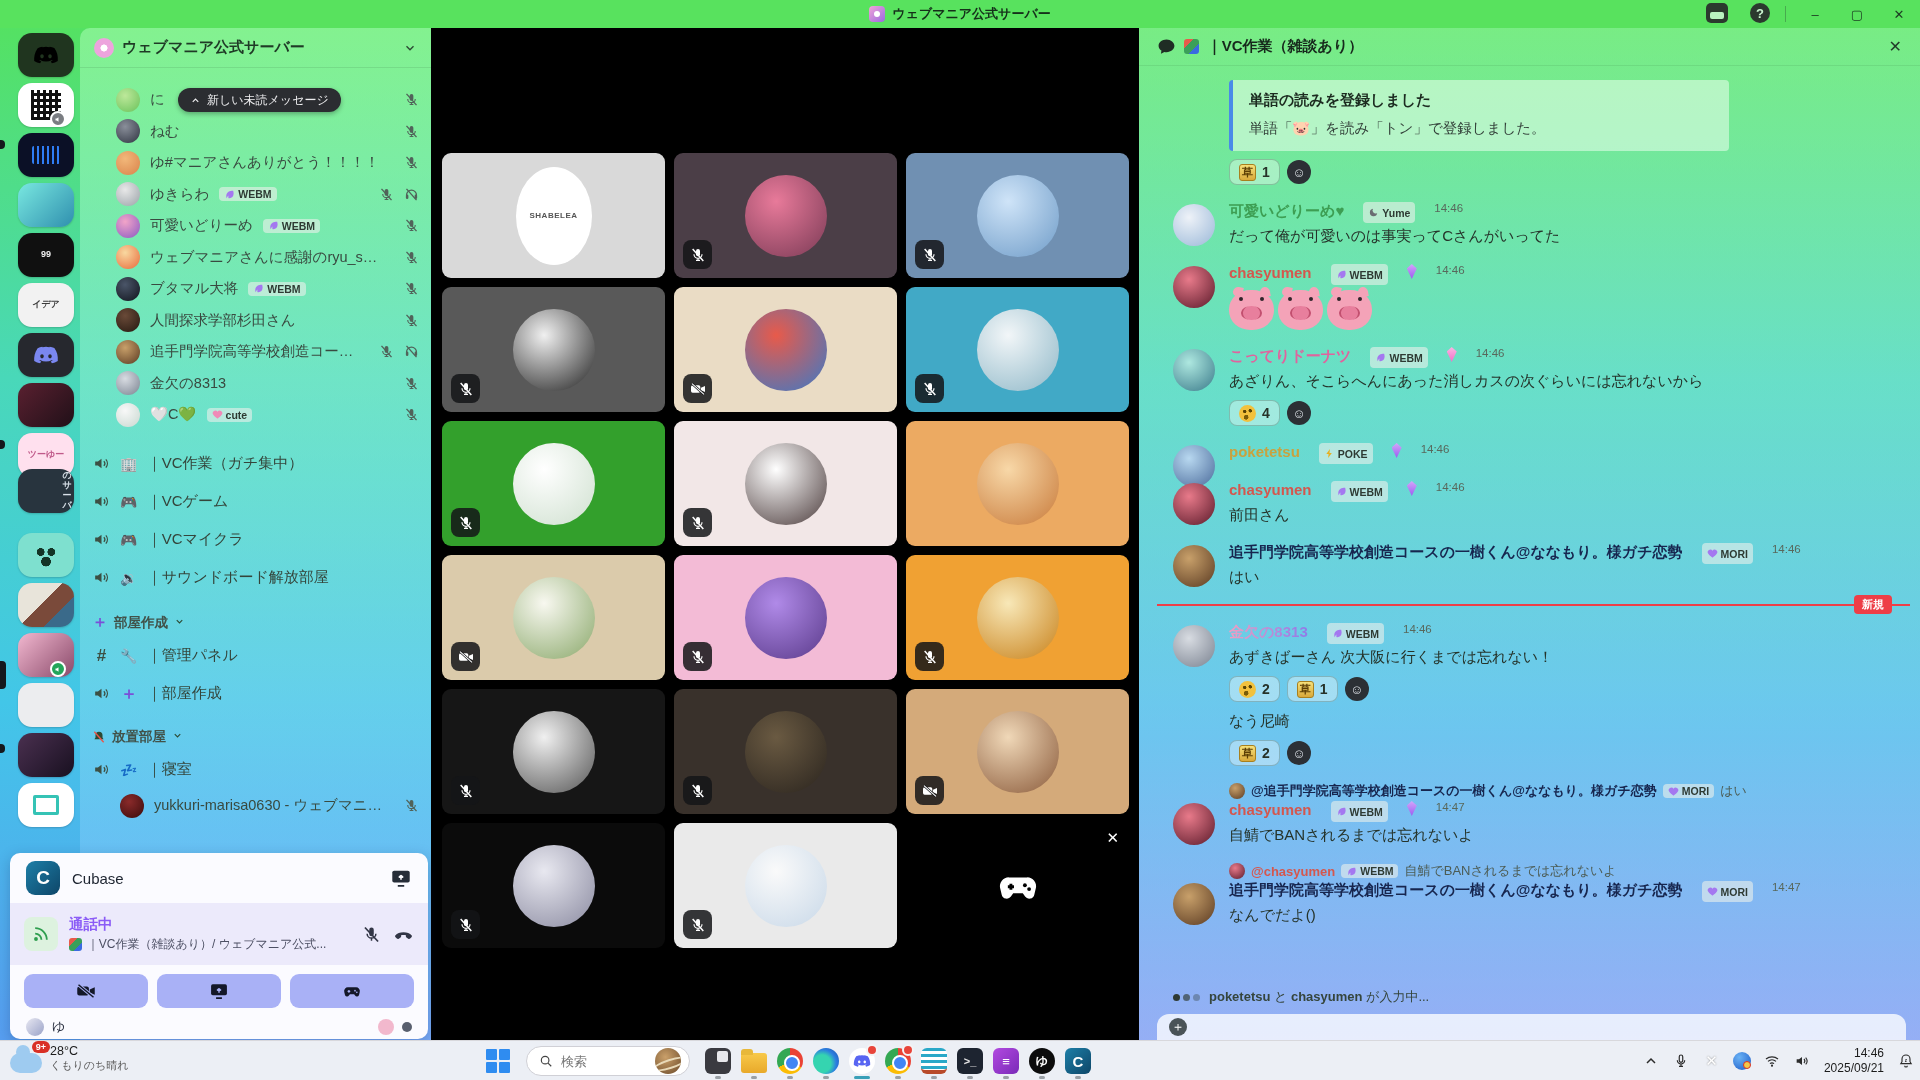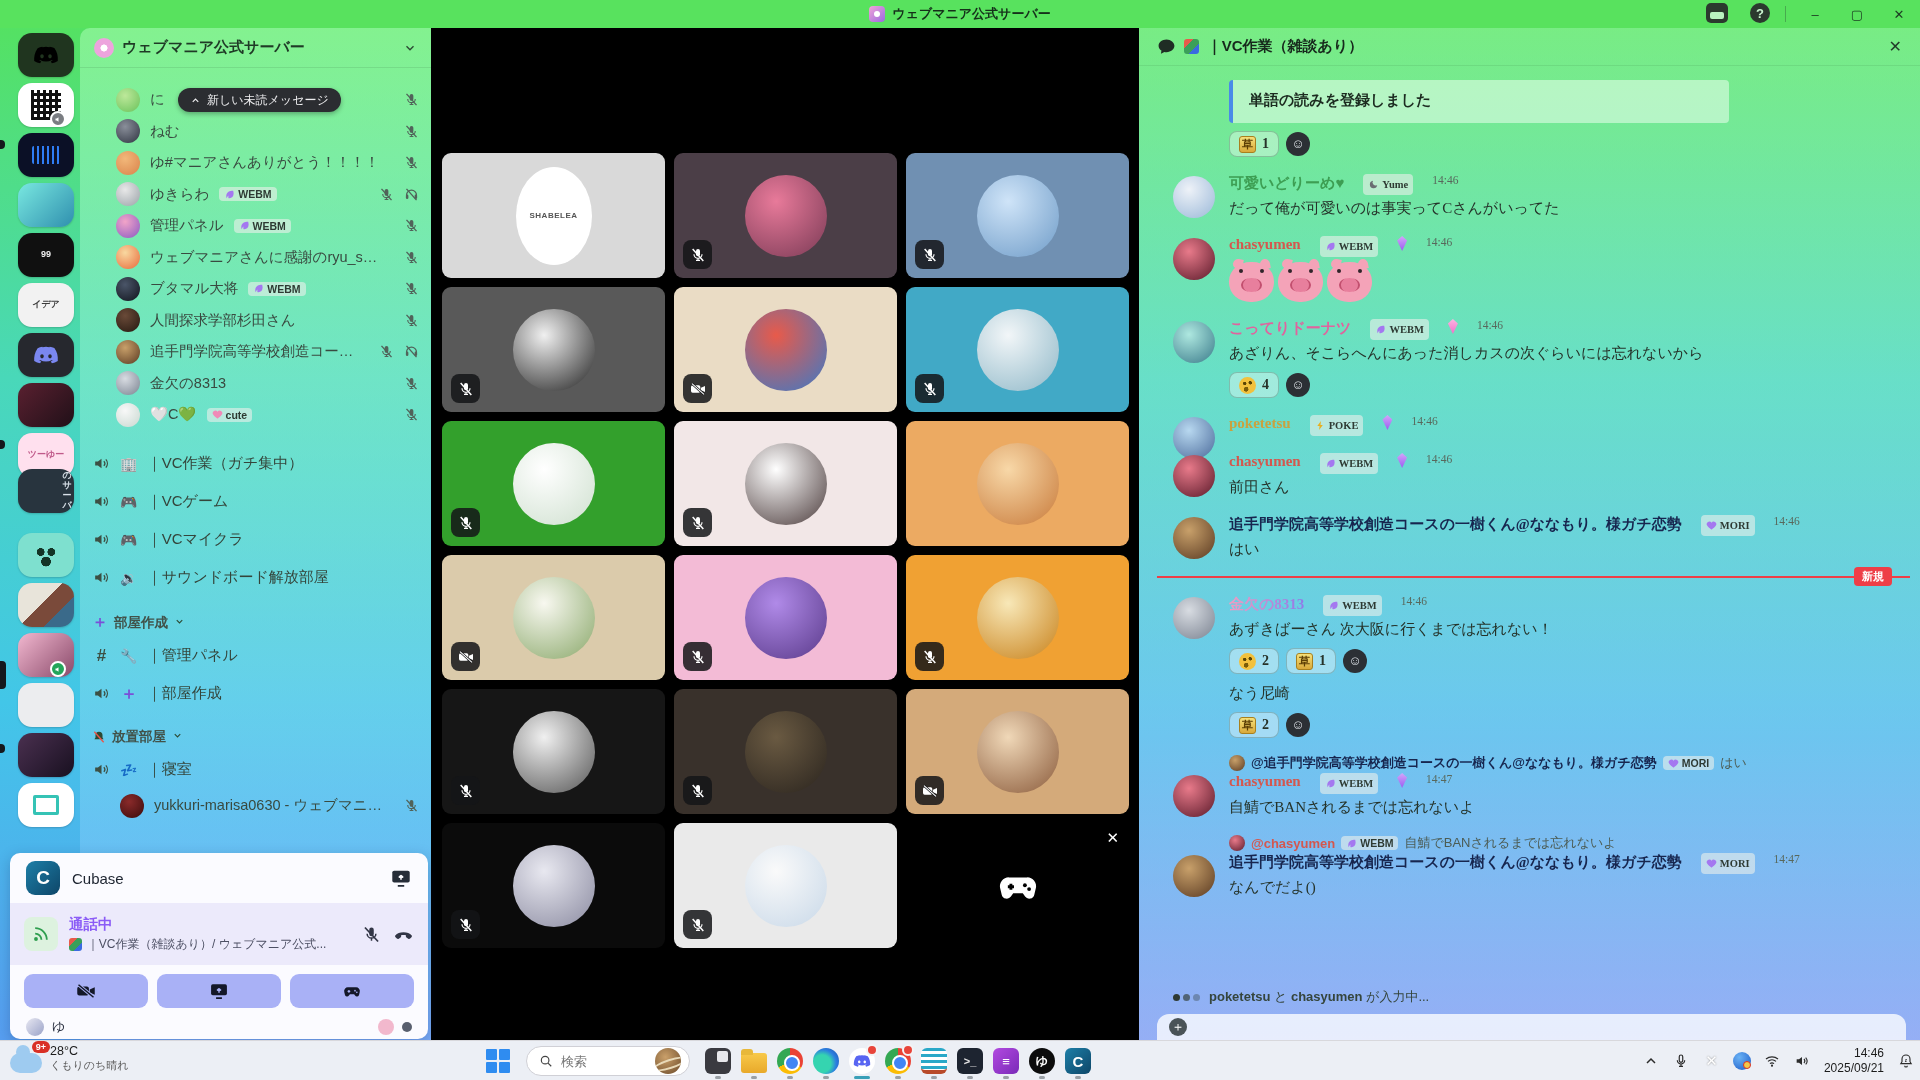--- a/index.html
+++ b/index.html
@@ -77,21 +77,21 @@
   
   .chat { position:absolute; left:1139px; top:28px; width:781px; height:1012px;
     background:linear-gradient(180deg,rgba(150,245,160,.55),rgba(135,230,215,.5) 35%,rgba(150,200,245,.5) 70%,rgba(190,185,248,.6)); }
   .chat-head { height:38px; display:flex; align-items:center; gap:8px; padding:0 18px; border-bottom:1px solid rgba(30,80,40,.1); }
   .chat-head .bub { width:19px; height:19px; color:#1f2d24; }
   .chat-head .bub svg{width:19px;height:19px;}
   .mini-emoji { width:15px; height:15px; border-radius:3px; background:linear-gradient(135deg,#e85a4a 0 33%,#3aa05a 33% 66%,#3a6ae0 66%); }
   .chat-title { font-weight:700; font-size:15px; color:#17291c; }
   .chat-x { margin-left:auto; font-size:16px; color:#233b2a; }
   .msgs { position:absolute; left:0; top:38px; width:781px; height:940px; overflow:hidden; }
-  .msg { position:relative; padding:0 37px 0 90px; margin-top:17px;font-family:Liberation Serif, serif; }
+  .msg { position:relative; padding:0 37px 0 90px; margin-top:17px; }
   .msg-av { position:absolute; left:34px; top:2px; width:42px; height:42px; border-radius:50%; }
   .nrow { display:flex; gap:19px; height:21px; }
   .uname { font-weight:700; font-size:15px; }
   .uname.hvy { font-weight:800; }
   .grad-name { background:linear-gradient(90deg,#ef9ec2,#8f7ae8); -webkit-background-clip:text; background-clip:text; color:transparent; }
   .tstamp { font-size:11.5px; color:#58685c; }
   .mtext { font-size:15px; color:#25332a; line-height:22px; margin-top:2px; }
   .gem { width:10px; height:15px; clip-path:polygon(50% 0,100% 30%,50% 100%,0 30%); }
   .gem.purple{ background:linear-gradient(180deg,#d3a6fa,#9b5cf0); }
   .gem.pink{ background:linear-gradient(180deg,#fab6e3,#f06ec8); }
@@ -343,21 +343,21 @@
             <svg viewBox="0 0 24 24">
               <path d="M4 13a8 8 0 0 1 16 0" stroke="currentColor" stroke-width="2" fill="none"></path>
               <rect x="3" y="12" width="4" height="7" rx="2" fill="currentColor"></rect>
               <rect x="17" y="12" width="4" height="7" rx="2" fill="currentColor"></rect>
               <line x1="4" y1="3" x2="20" y2="21" stroke="currentColor" stroke-width="2.2"></line>
             </svg>
           </span>
         </div>
         <div class="vm">
           <span class="vm-av" style="background: radial-gradient(circle at 38% 32%, rgb(242, 164, 200), rgb(138, 90, 194));"></span>
-          <span class="vm-name">管理パネル</span>
+          <span class="vm-name">可愛いどりーめ</span>
           <span class="badge-pill">
             <svg viewBox="0 0 24 24">
               <path d="M20 4c-8 0-14 3-15 10-.4 3 1 6 1 6s1-4 4-6c-1 3-.5 5 0 6 6 1 11-3 11-10 0-2-.5-4-1-6z" fill="#a478f0"></path>
             </svg>
             <span>WEBM</span>
           </span>
           <span class="row-spacer"></span>
           <span class="vm-ico">
             <svg viewBox="0 0 24 24">
               <path d="M12 3a3 3 0 0 0-3 3v5a3 3 0 0 0 6 0V6a3 3 0 0 0-3-3z" fill="currentColor"></path>
@@ -752,20 +752,21 @@
           </svg>
       </span>
       <span class="mini-emoji"></span>
       <span class="chat-title">｜VC作業（雑談あり）</span>
       <span class="chat-x">✕</span>
     </div>
     <div class="msgs" id="msgs">
         <div class="msg" style="margin-top: 14px;">
           <div class="embed">
             <div class="embed-title">単語の読みを登録しました</div>
+            <div class="embed-body">単語「🐷」を読み「トン」で登録しました。</div>
           </div>
           <div class="rx-row">
             <span class="rx">
               <span class="kusa">草</span>
               <span>1</span>
             </span>
             <span class="addrx">☺</span>
           </div>
         </div>
         <div class="msg">

